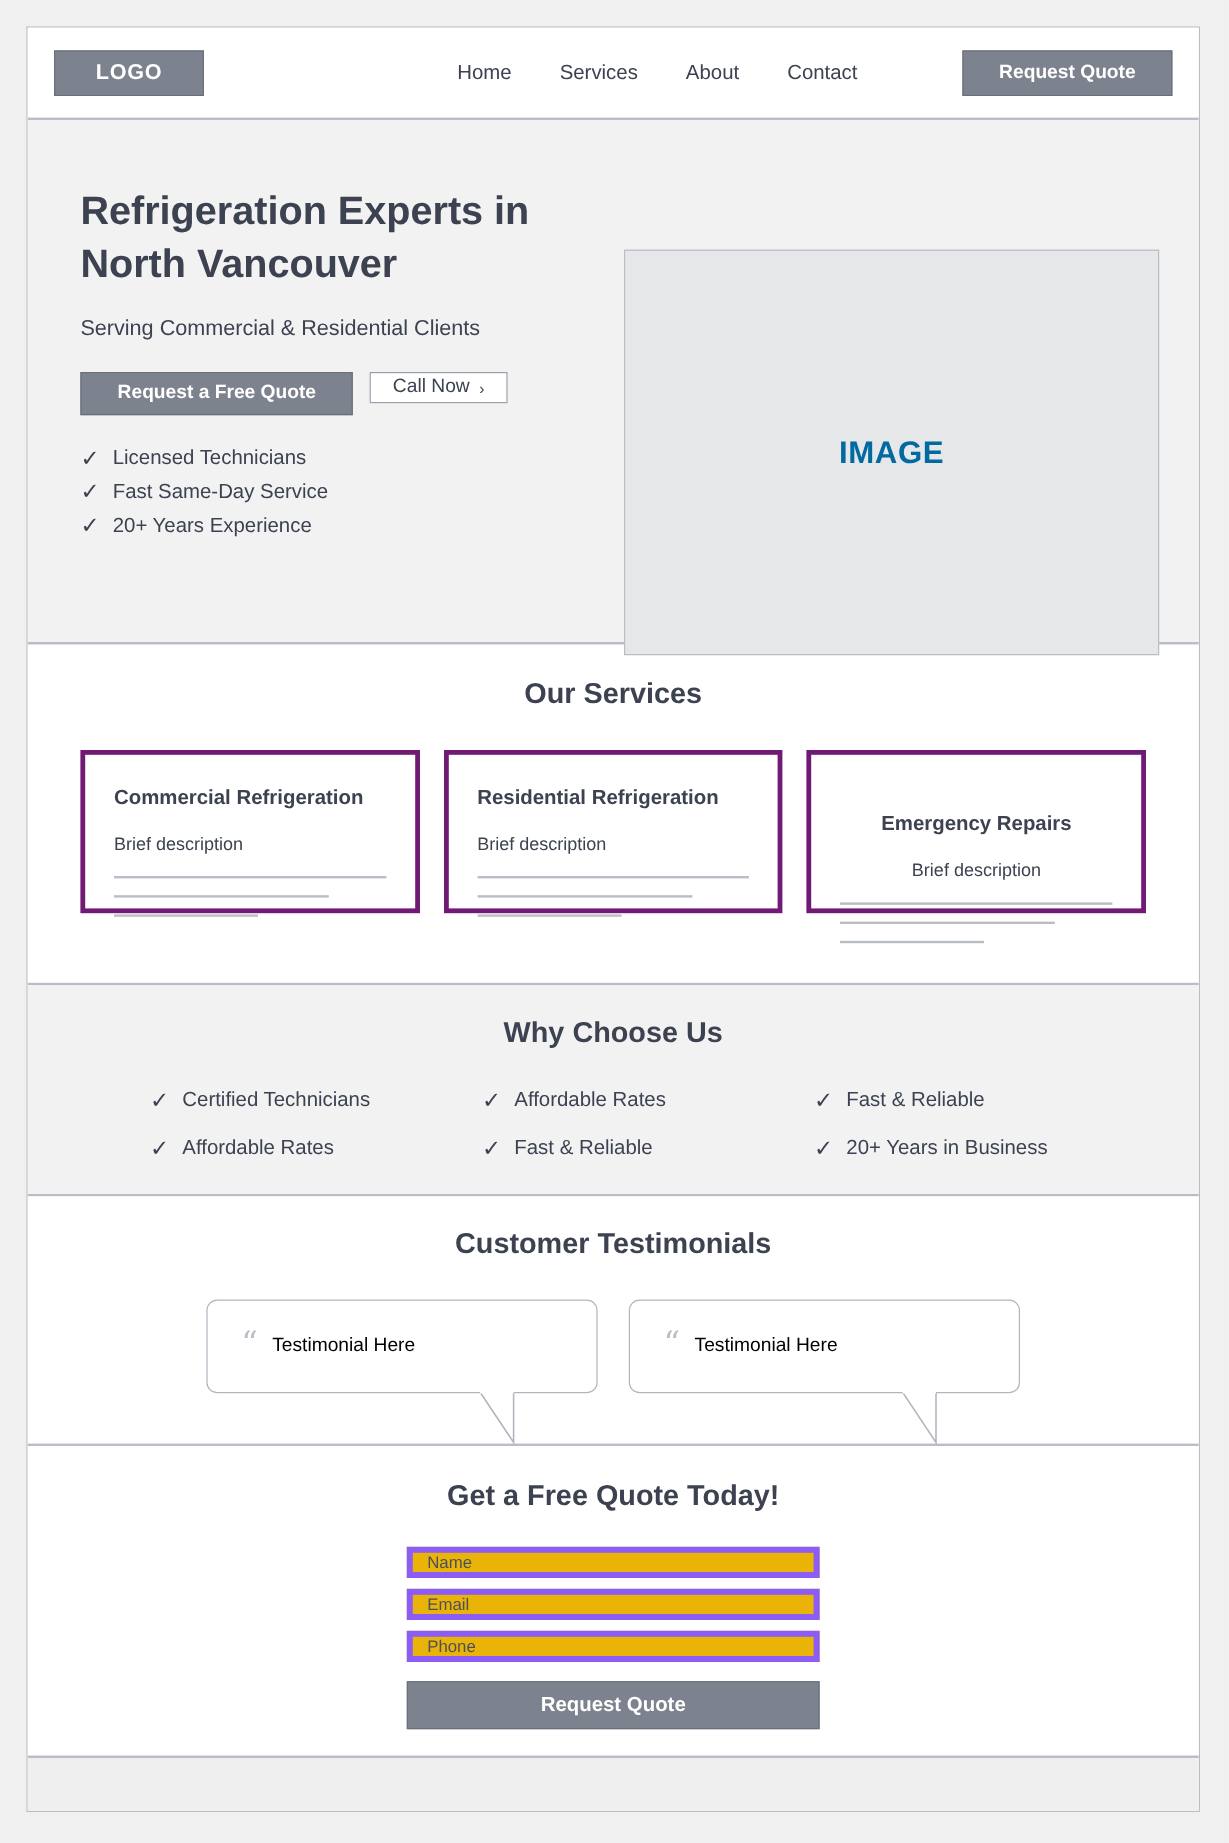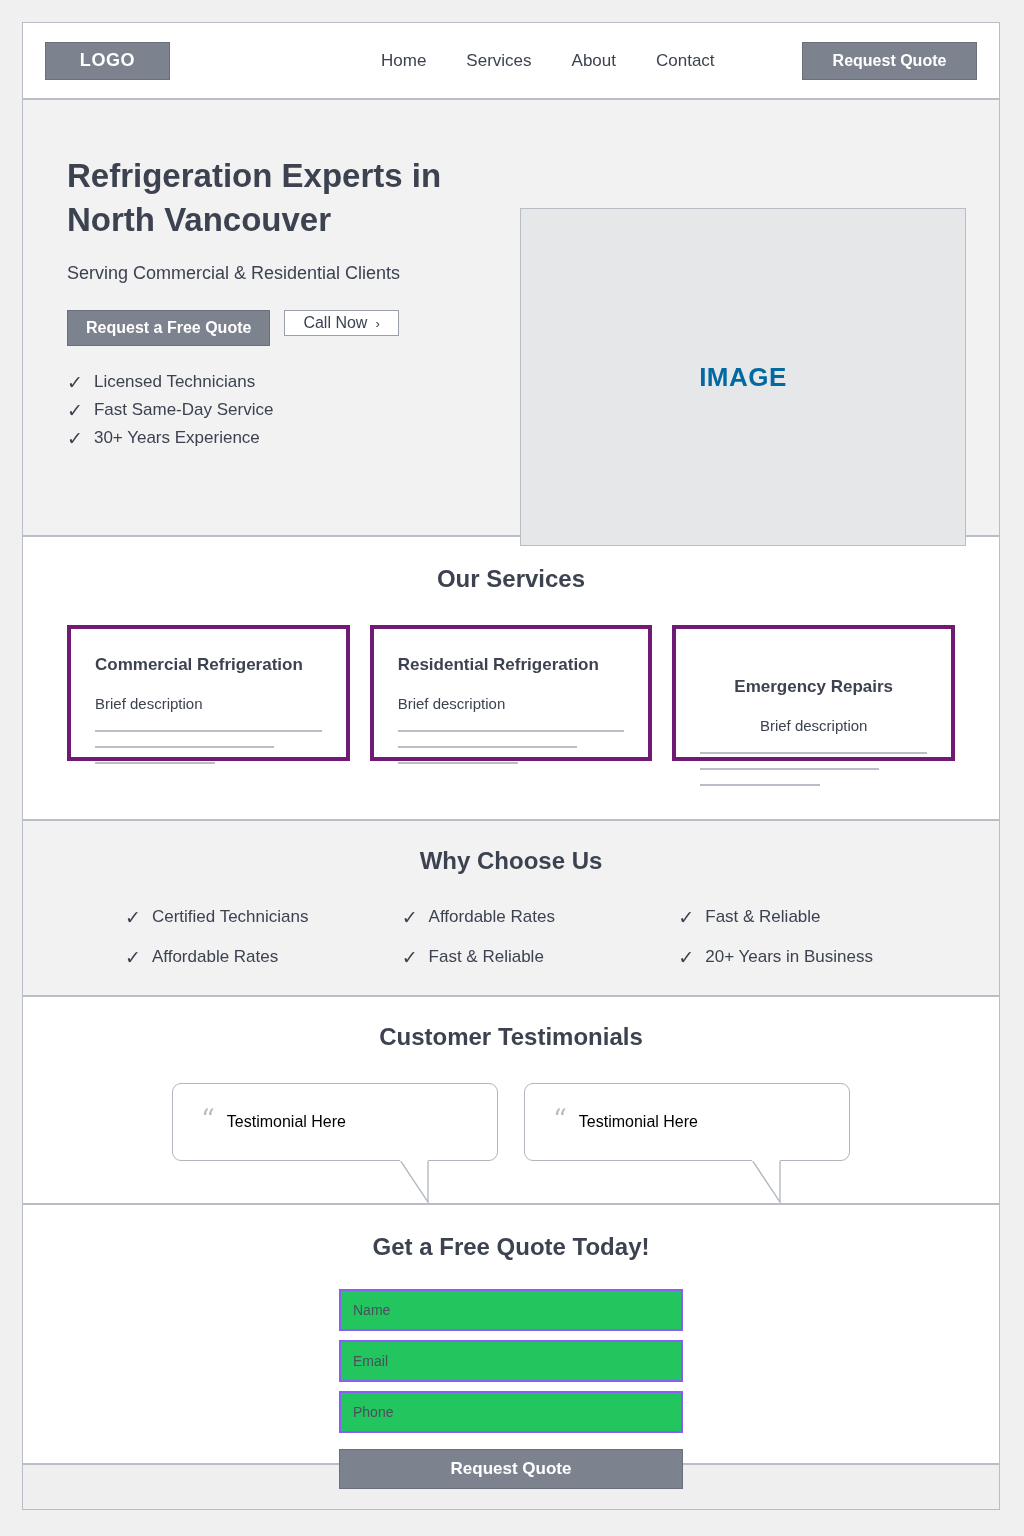--- a/index.html
+++ b/index.html
@@ -97,21 +97,21 @@
     display: flex;
     gap: 14px;
     align-items: stretch;
   }
   .btn-primary {
     background: #7d838e;
     border: 1px solid #6a707b;
     color: #ffffff;
     font-size: 16px;
     font-weight: bold;
-    padding: 0 18px;
+    padding: 0 30px;
     height: 36px;
     display: flex;
     align-items: center;
     justify-content: center;
   }
   .btn-secondary {
     background: #ffffff;
     border: 1px solid #9aa0aa;
     color: #3c4250;
     font-size: 16px;
@@ -271,23 +271,23 @@
   }
   .form {
     margin: 0 auto;
     margin-top: 28px;
     width: 344px;
     display: flex;
     flex-direction: column;
     gap: 9px;
   }
   .field {
-    height: 42px;
-    background: #22c55e;
-    border: 2px solid #8b5cf6;
+    height: 26px;
+    background: #eab308;
+    border: 5px solid #8b5cf6;
     font-size: 14px;
     color: #4a505c;
     padding: 0 12px;
     font-family: "Liberation Sans", sans-serif;
     display: flex;
     align-items: center;
   }
   .field::placeholder { color: #4a505c; }
   .form-submit {
     margin-top: 7px;
@@ -343,21 +343,21 @@
       <div class="hero-list-item">
         <span class="check">✓</span>
         <span>Licensed Technicians</span>
       </div>
       <div class="hero-list-item">
         <span class="check">✓</span>
         <span>Fast Same-Day Service</span>
       </div>
       <div class="hero-list-item">
         <span class="check">✓</span>
-        <span>30+ Years Experience</span>
+        <span>20+ Years Experience</span>
       </div>
     </div>
 
     <div class="hero-image">
       <span class="hero-image-label">IMAGE</span>
     </div>
   </div>
 
   <div class="services">
     <div class="section-title">Our Services</div>

